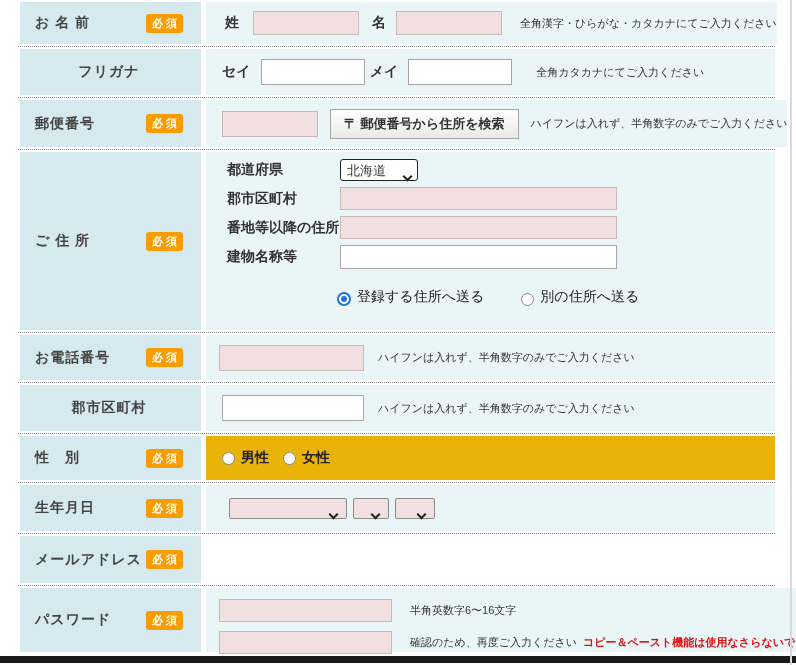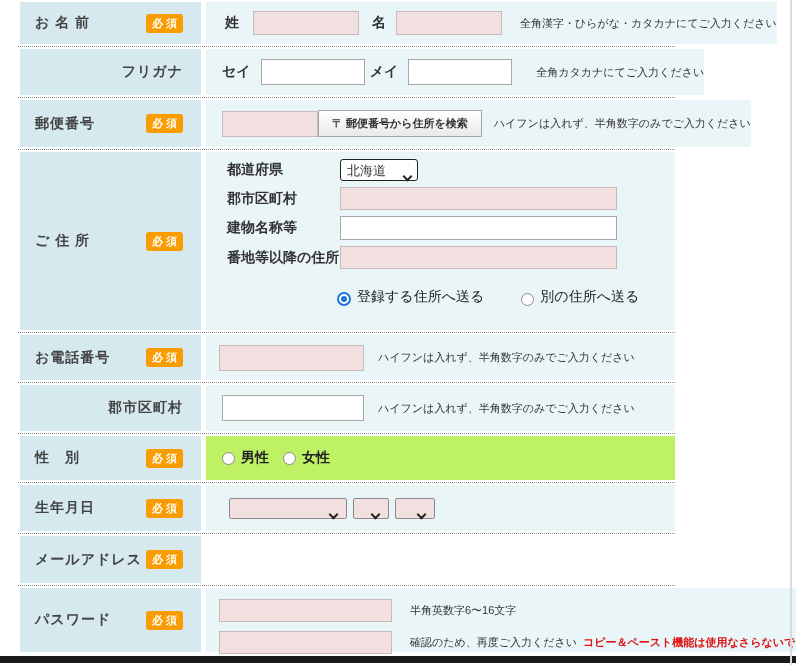--- a/index.html
+++ b/index.html
@@ -2,55 +2,55 @@
 <html><head>
 <meta charset="utf-8">
 <style>
   * { box-sizing: border-box; }
   html,body { margin:0; padding:0; }
   body {
     width:796px; height:665px; position:relative; overflow:hidden;
     background:#ffffff; color:#333;
     font-family:"Liberation Sans","DejaVu Sans",sans-serif;
   }
-  .form { position:absolute; left:20px; top:2px; width:655px; }
+  .form { position:absolute; left:20px; top:2px; width:755px; }
   .row { display:flex; margin-bottom:5px; position:relative; }
   .row::after {
     content:""; position:absolute; left:-2px; right:0; bottom:-3px;
     border-bottom:1px dotted #8a8a8a;
   }
   .row:last-child::after { display:none; }
   .lcell {
     width:181px; min-width:181px; background:#d5e9ef;
     display:flex; align-items:center; justify-content:space-between;
     padding:0 18px 0 15px;
   }
-  .lcell.noreq { justify-content:flex-end; }
+  .lcell.noreq { justify-content:center; }
   .flabel { font-weight:bold; font-size:14px; color:#444; letter-spacing:1px; white-space:nowrap; }
   .badge {
     background:#f99c00; color:#fff; font-size:11px; font-weight:bold;
     padding:2px 3px 2px 6px; border-radius:3px; letter-spacing:3px; white-space:nowrap;
   }
   .ccell {
     flex:1; background:#eaf5f8; margin-left:5px;
     display:flex; align-items:center; padding-left:13px;
   }
   .r1{height:42px}.r2{height:46px}.r3{height:47px}.r4{height:178px}
   .r5{height:45px}.r6{height:46px}.r7{height:44px}.r8{height:46px}
   .r9{height:47px}.r10{height:64px}
   .inp { font-size:13px; padding:2px 4px; color:#333; }
   .pink { background:#f2e0e0; border:1px solid #c9baba; }
   .white { background:#ffffff; border:1px solid #a8a8a8; }
   .sub { font-weight:bold; font-size:14px; color:#333; white-space:nowrap; }
   .hint { font-size:11px; color:#333; white-space:nowrap; }
   .hint-red { font-size:11px; color:#dd1111; font-weight:bold; white-space:nowrap; }
   .search-btn {
-    font-family:inherit; font-size:11px; font-weight:bold; color:#333;
+    font-family:inherit; font-size:13px; font-weight:bold; color:#333;
     background:linear-gradient(#ffffff,#e9e9e9); border:1px solid #a5a5a5;
-    padding:5px 13px; cursor:pointer; white-space:nowrap;
+    padding:5px 13px; margin-left:12px; cursor:pointer; white-space:nowrap;
   }
   
   .sel { position:relative; display:flex; align-items:flex-end; cursor:pointer; }
   .chev {
     width:7px; height:7px; border-right:2px solid #222; border-bottom:2px solid #222;
     transform:rotate(45deg); margin-top:-3px;
   }
   .pref-sel {
     width:78px; height:22px; background:#fff; border:1px solid #222;
     border-radius:3px; font-size:13px; padding:0 6px; justify-content:space-between;
@@ -68,21 +68,21 @@
   .rlabel.b { font-weight:bold; }
   
   .addr { flex-direction:column; align-items:flex-start; justify-content:flex-start; padding-top:7px; }
   .addr-line { display:flex; align-items:center; margin-left:8px; margin-bottom:6px; }
   .addr-sub { width:113px; min-width:113px; }
   .addr-radio-line { display:flex; align-items:flex-end; margin-left:118px; margin-top:13px; }
   
   .pwd { flex-direction:column; align-items:flex-start; justify-content:flex-start; padding-top:11px; }
   .pwd-line { display:flex; align-items:center; }
   .pwd-line + .pwd-line { margin-top:9px; }
-  .gender-bg { background:#bef264; }
+  .gender-bg { background:#eab308; }
   .bottom-bar { position:absolute; left:0; right:0; top:656px; height:7px; background:#1a1a1a; }
   .right-line { position:absolute; right:4px; top:0; bottom:0; width:2px; background:#d9d9e3; }
 </style>
 </head>
 <body>
 
 <div class="form">
 
   <div class="row r1">
     <div class="lcell">
@@ -134,26 +134,26 @@
         <div class="sel pref-sel">
           <span>北海道</span>
           <span class="chev"></span>
         </div>
       </div>
       <div class="addr-line">
         <span class="sub addr-sub">郡市区町村</span>
         <input class="inp pink" style="width: 277px; height: 23px;">
       </div>
       <div class="addr-line">
+        <span class="sub addr-sub">番地等以降の住所</span>
+        <input class="inp pink" style="width: 277px; height: 23px;">
+      </div>
+      <div class="addr-line">
         <span class="sub addr-sub">建物名称等</span>
         <input class="inp white" style="width: 277px; height: 24px;">
-      </div>
-      <div class="addr-line">
-        <span class="sub addr-sub">番地等以降の住所</span>
-        <input class="inp pink" style="width: 277px; height: 23px;">
       </div>
       <div class="addr-radio-line">
         <span class="radio checked"></span>
         <span class="rlabel">登録する住所へ送る</span>
         <span class="radio" style="margin-left:37px;"></span>
         <span class="rlabel">別の住所へ送る</span>
       </div>
     </div>
   </div>
 

